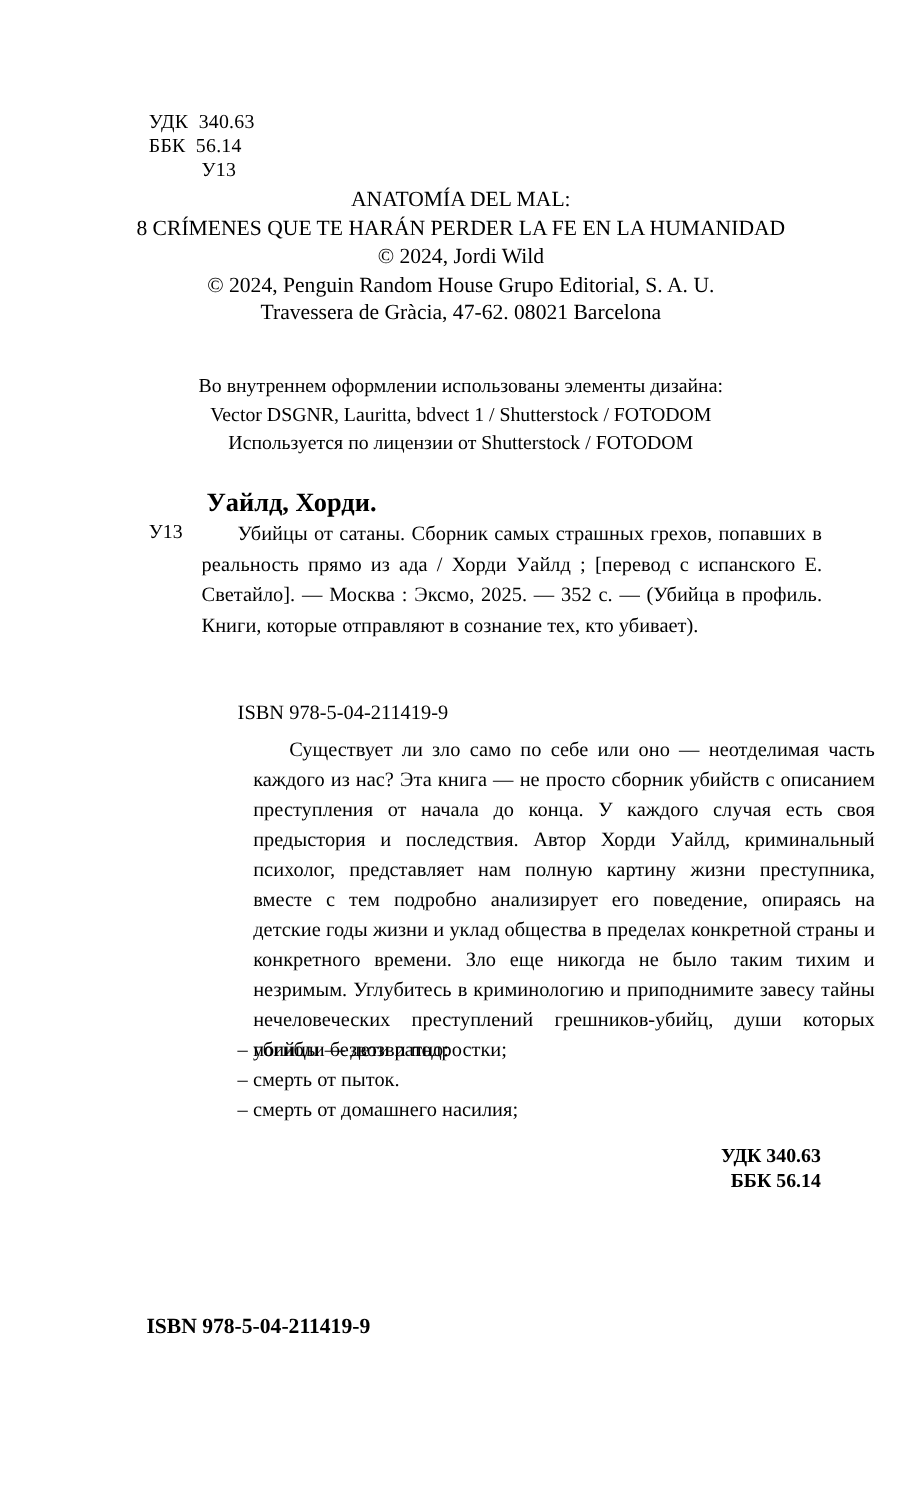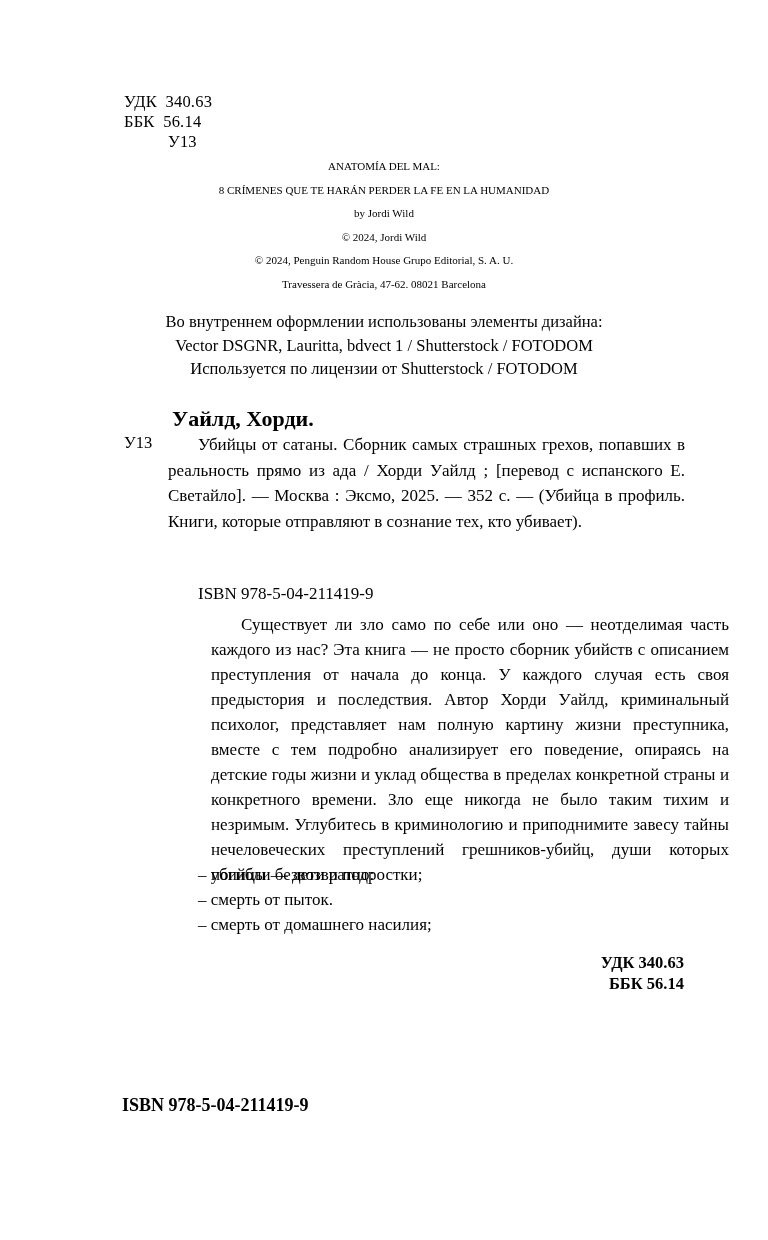--- a/index.html
+++ b/index.html
@@ -40,21 +40,21 @@
     padding-left: 44px;
   }
 
   
   .title-block {
     position: absolute;
     left: 84px;
     top: 155px;
     width: 600px;
     text-align: center;
-    font-size: 11px;
+    font-size: 18px;
     line-height: 23.5px;
   }
   .title-block .ln { white-space: nowrap; }
 
   .license-block {
     position: absolute;
     left: 84px;
     top: 310px;
     width: 600px;
     text-align: center;
@@ -163,21 +163,20 @@
 
   <div class="udk-block">
     <div class="udk-line">УДК  340.63</div>
     <div class="udk-line">ББК  56.14</div>
     <div class="udk-line indent">У13</div>
   </div>
 
   <div class="title-block">
     <div class="ln">ANATOMÍA DEL MAL:</div>
     <div class="ln">8 CRÍMENES QUE TE HARÁN PERDER LA FE EN LA HUMANIDAD</div>
-    <div class="ln">by Jordi Wild</div>
     <div class="ln">© 2024, Jordi Wild</div>
     <div class="ln">© 2024, Penguin Random House Grupo Editorial, S. A. U.</div>
     <div class="ln">Travessera de Gràcia, 47-62. 08021 Barcelona</div>
   </div>
 
   <div class="license-block">
     <div class="ln">Во внутреннем оформлении использованы элементы дизайна:</div>
     <div class="ln">Vector DSGNR, Lauritta, bdvect 1 / Shutterstock / FOTODOM</div>
     <div class="ln">Используется по лицензии от Shutterstock / FOTODOM</div>
   </div>

